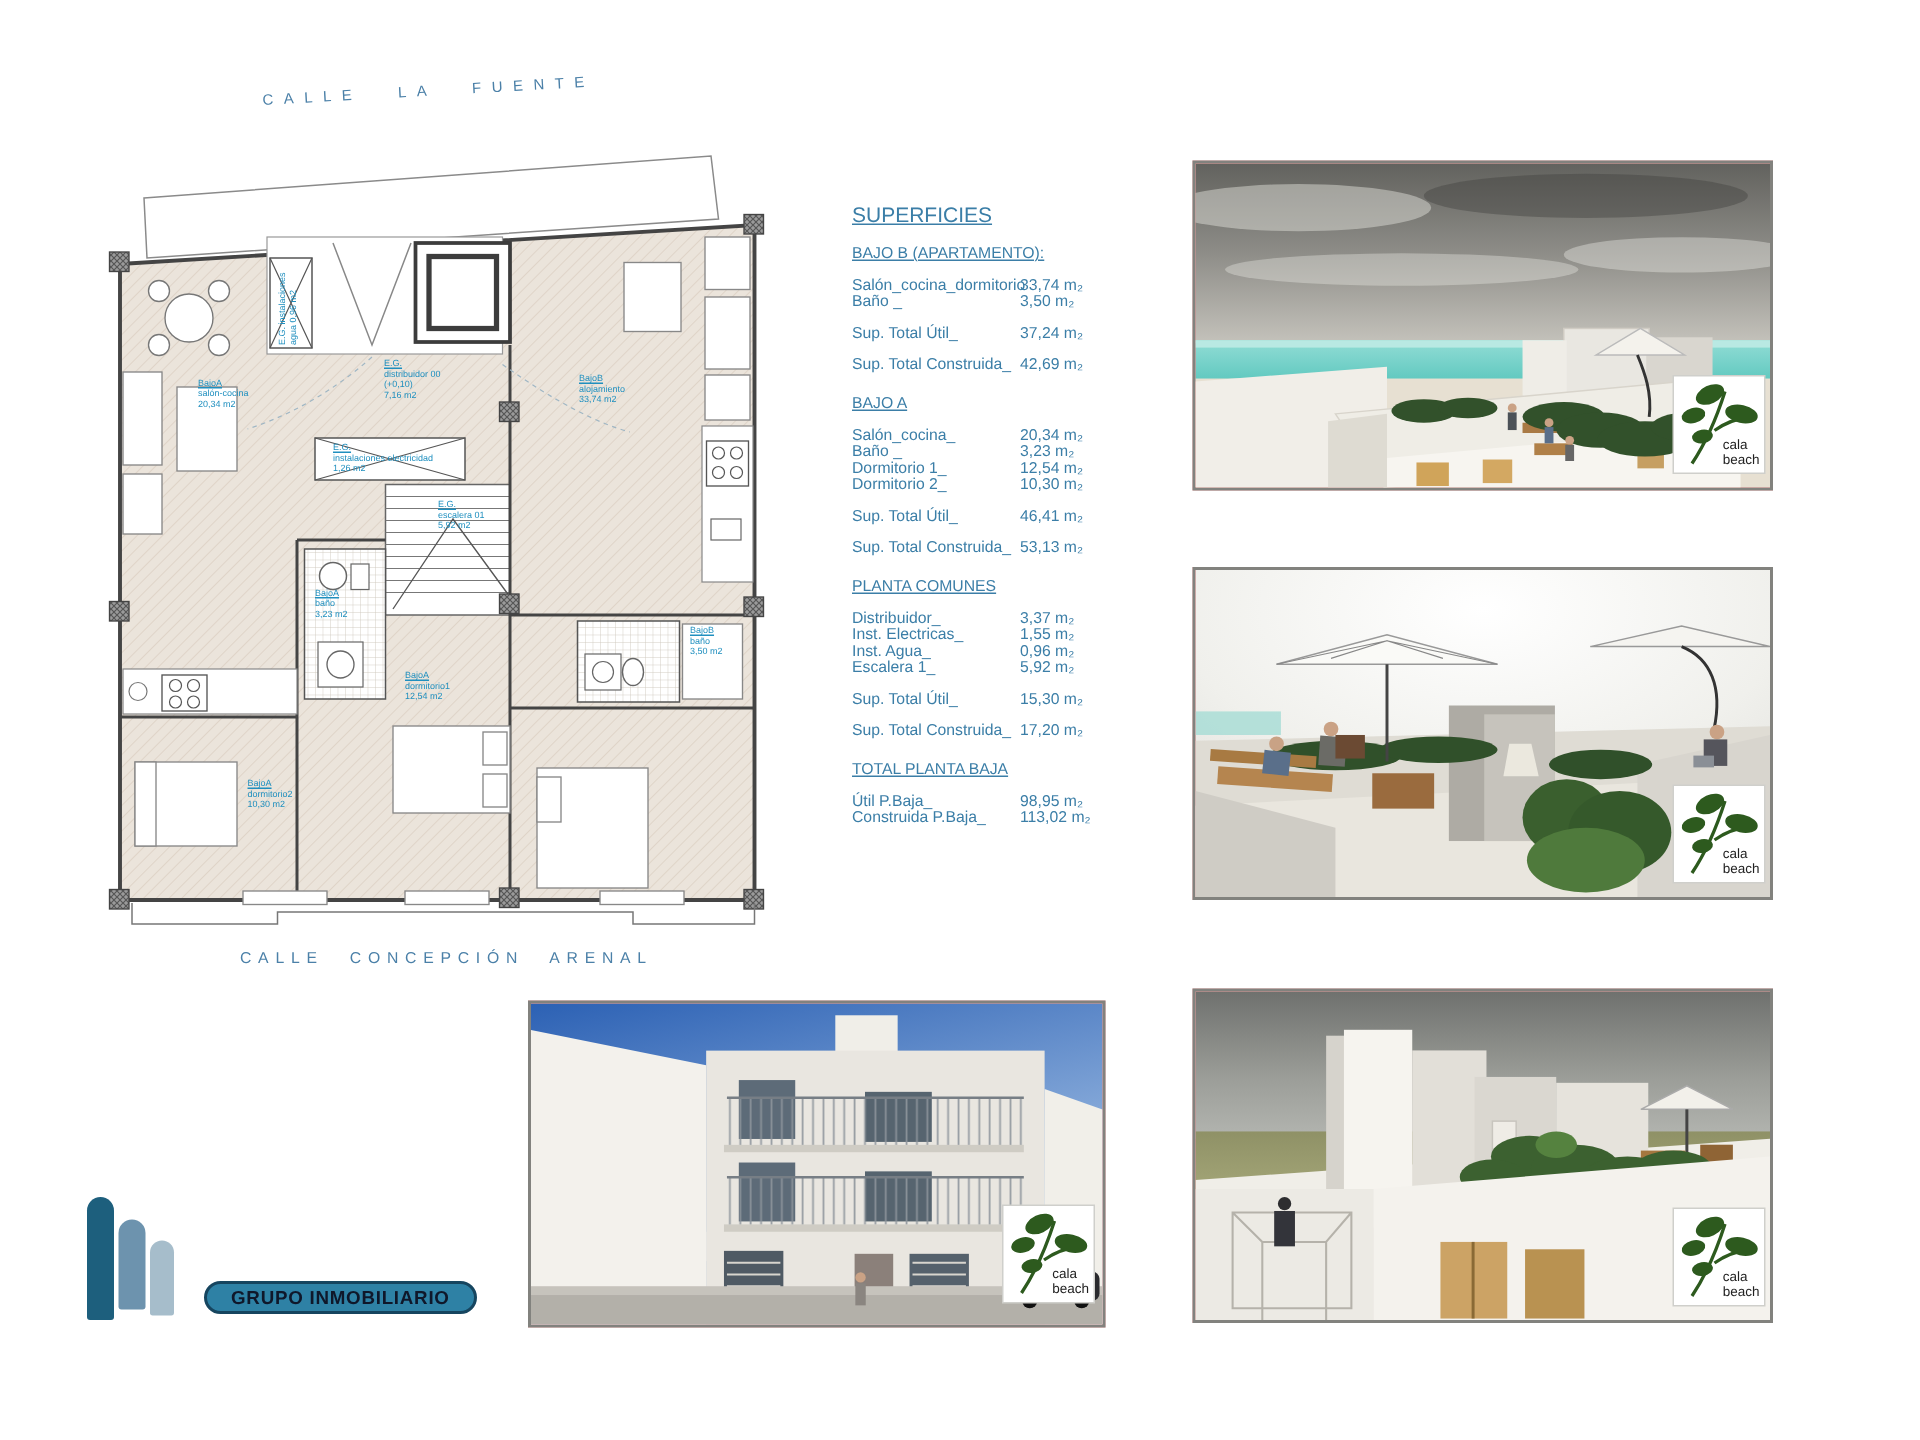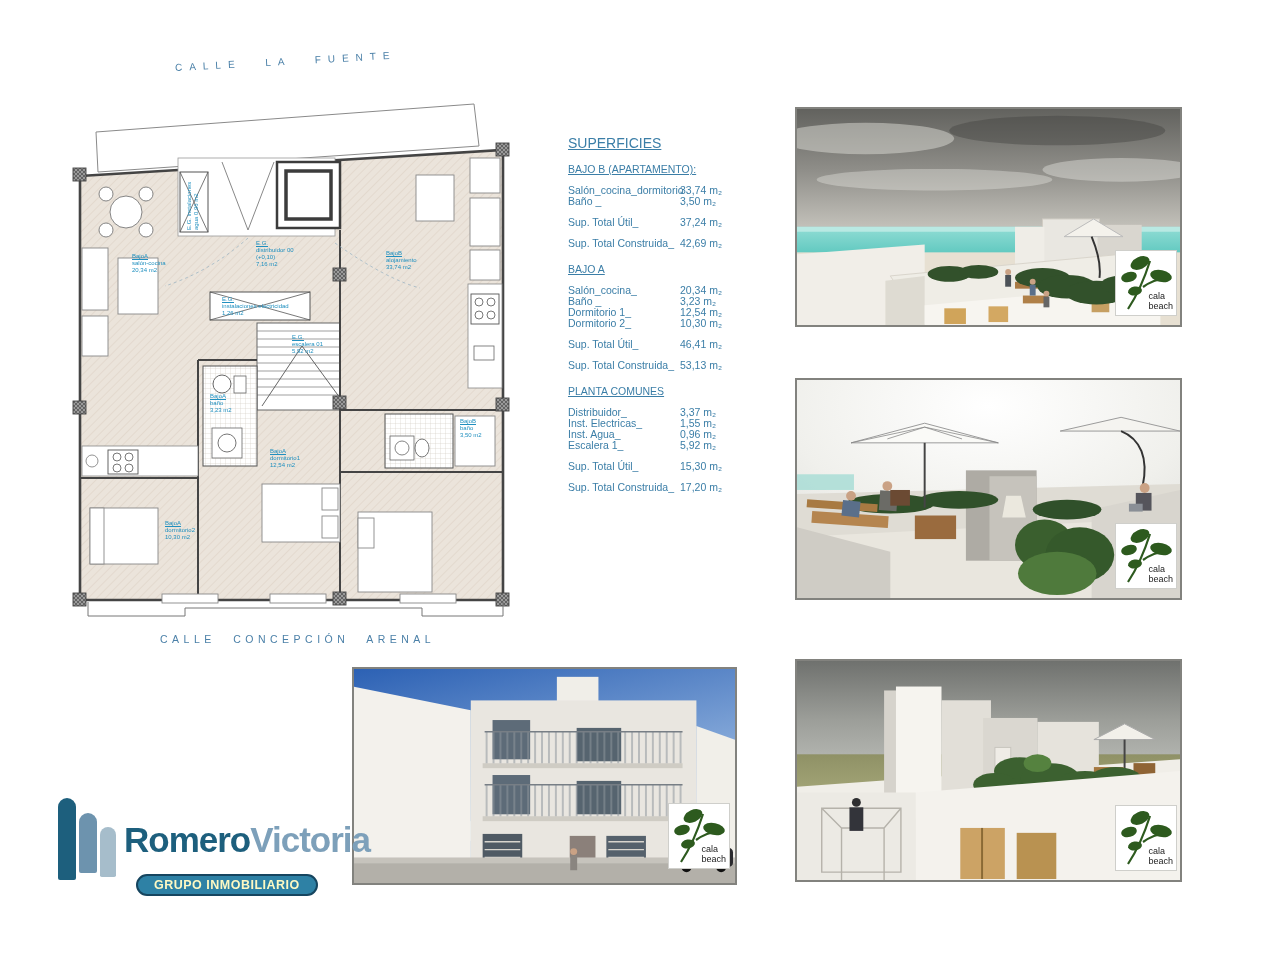--- a/index.html
+++ b/index.html
@@ -48,22 +48,22 @@
   
   .brand{position:absolute;left:58px;top:798px;width:280px;height:86px;}
   .brand-bars{position:absolute;left:0;top:0;width:62px;height:82px;}
   .bar{position:absolute;border-radius:9px 9px 2px 2px;}
   .bar1{left:0;top:0;width:18px;height:82px;background:#1d5f7d;}
   .bar2{left:21px;top:15px;width:18px;height:60px;background:#6d93ae;}
   .bar3{left:42px;top:29px;width:16px;height:50px;background:#a6bdcb;}
   .brand-text{position:absolute;left:66px;top:22px;font-size:35px;font-weight:bold;letter-spacing:-1px;white-space:nowrap;}
   .b1{color:#1d5f7d;}
   .b2{color:#7da0ba;}
-  .brand-pill{position:absolute;left:78px;top:76px;background:#2e81a5;border:2.5px solid #16455f;
-              border-radius:13px;color:#fef9c3;font-size:12.5px;font-weight:bold;letter-spacing:0.5px;
+  .brand-pill{position:absolute;left:78px;top:56px;background:#2e81a5;border:2.5px solid #16455f;
+              border-radius:13px;color:#0f172a;font-size:12.5px;font-weight:bold;letter-spacing:0.5px;
               padding:2px 16px;white-space:nowrap;}
 </style>
 </head>
 <body>
 
 <div class="page">
 
   <div class="street street-top">CALLE LA FUENTE</div>
   <div class="street street-bottom">CALLE CONCEPCIÓN ARENAL</div>
 
@@ -323,20 +323,31 @@
       <div class="srow stotal">
           <span class="slabel">Sup. Total Útil_</span>
           <span class="sval">15,30 m₂</span>
         </div>
       <div class="srow stotal">
           <span class="slabel">Sup. Total Construida_</span>
           <span class="sval">17,20 m₂</span>
         </div>
     </div>
 
+    <div class="s-section">
+      <div class="s-head">TOTAL PLANTA BAJA</div>
+      <div class="srow">
+          <span class="slabel">Útil P.Baja_</span>
+          <span class="sval">98,95 m₂</span>
+        </div>
+      <div class="srow">
+          <span class="slabel">Construida P.Baja_</span>
+          <span class="sval">113,02 m₂</span>
+        </div>
+    </div>
   </div>
 
   <div class="render r1">
     <svg viewBox="0 0 390 220" preserveAspectRatio="none">
       <defs>
         <linearGradient id="r1sky" x1="0" y1="0" x2="0" y2="1">
           <stop offset="0" stop-color="#62625e"></stop>
             <stop offset="0.5" stop-color="#8e8d88"></stop>
             <stop offset="1" stop-color="#c4c2bb"></stop>
         </linearGradient>
@@ -601,19 +612,16 @@
         </div>
     </div>
   </div>
 
   <div class="brand">
     <div class="brand-bars">
       <span class="bar bar1"></span>
         <span class="bar bar2"></span>
         <span class="bar bar3"></span>
     </div>
-    <div class="brand-text">
-      <span class="b1">Romero</span><span class="b2">Victoria</span>
-    </div>
     <div class="brand-pill">GRUPO INMOBILIARIO</div>
   </div>
 
 </div>
 
 </body></html>

